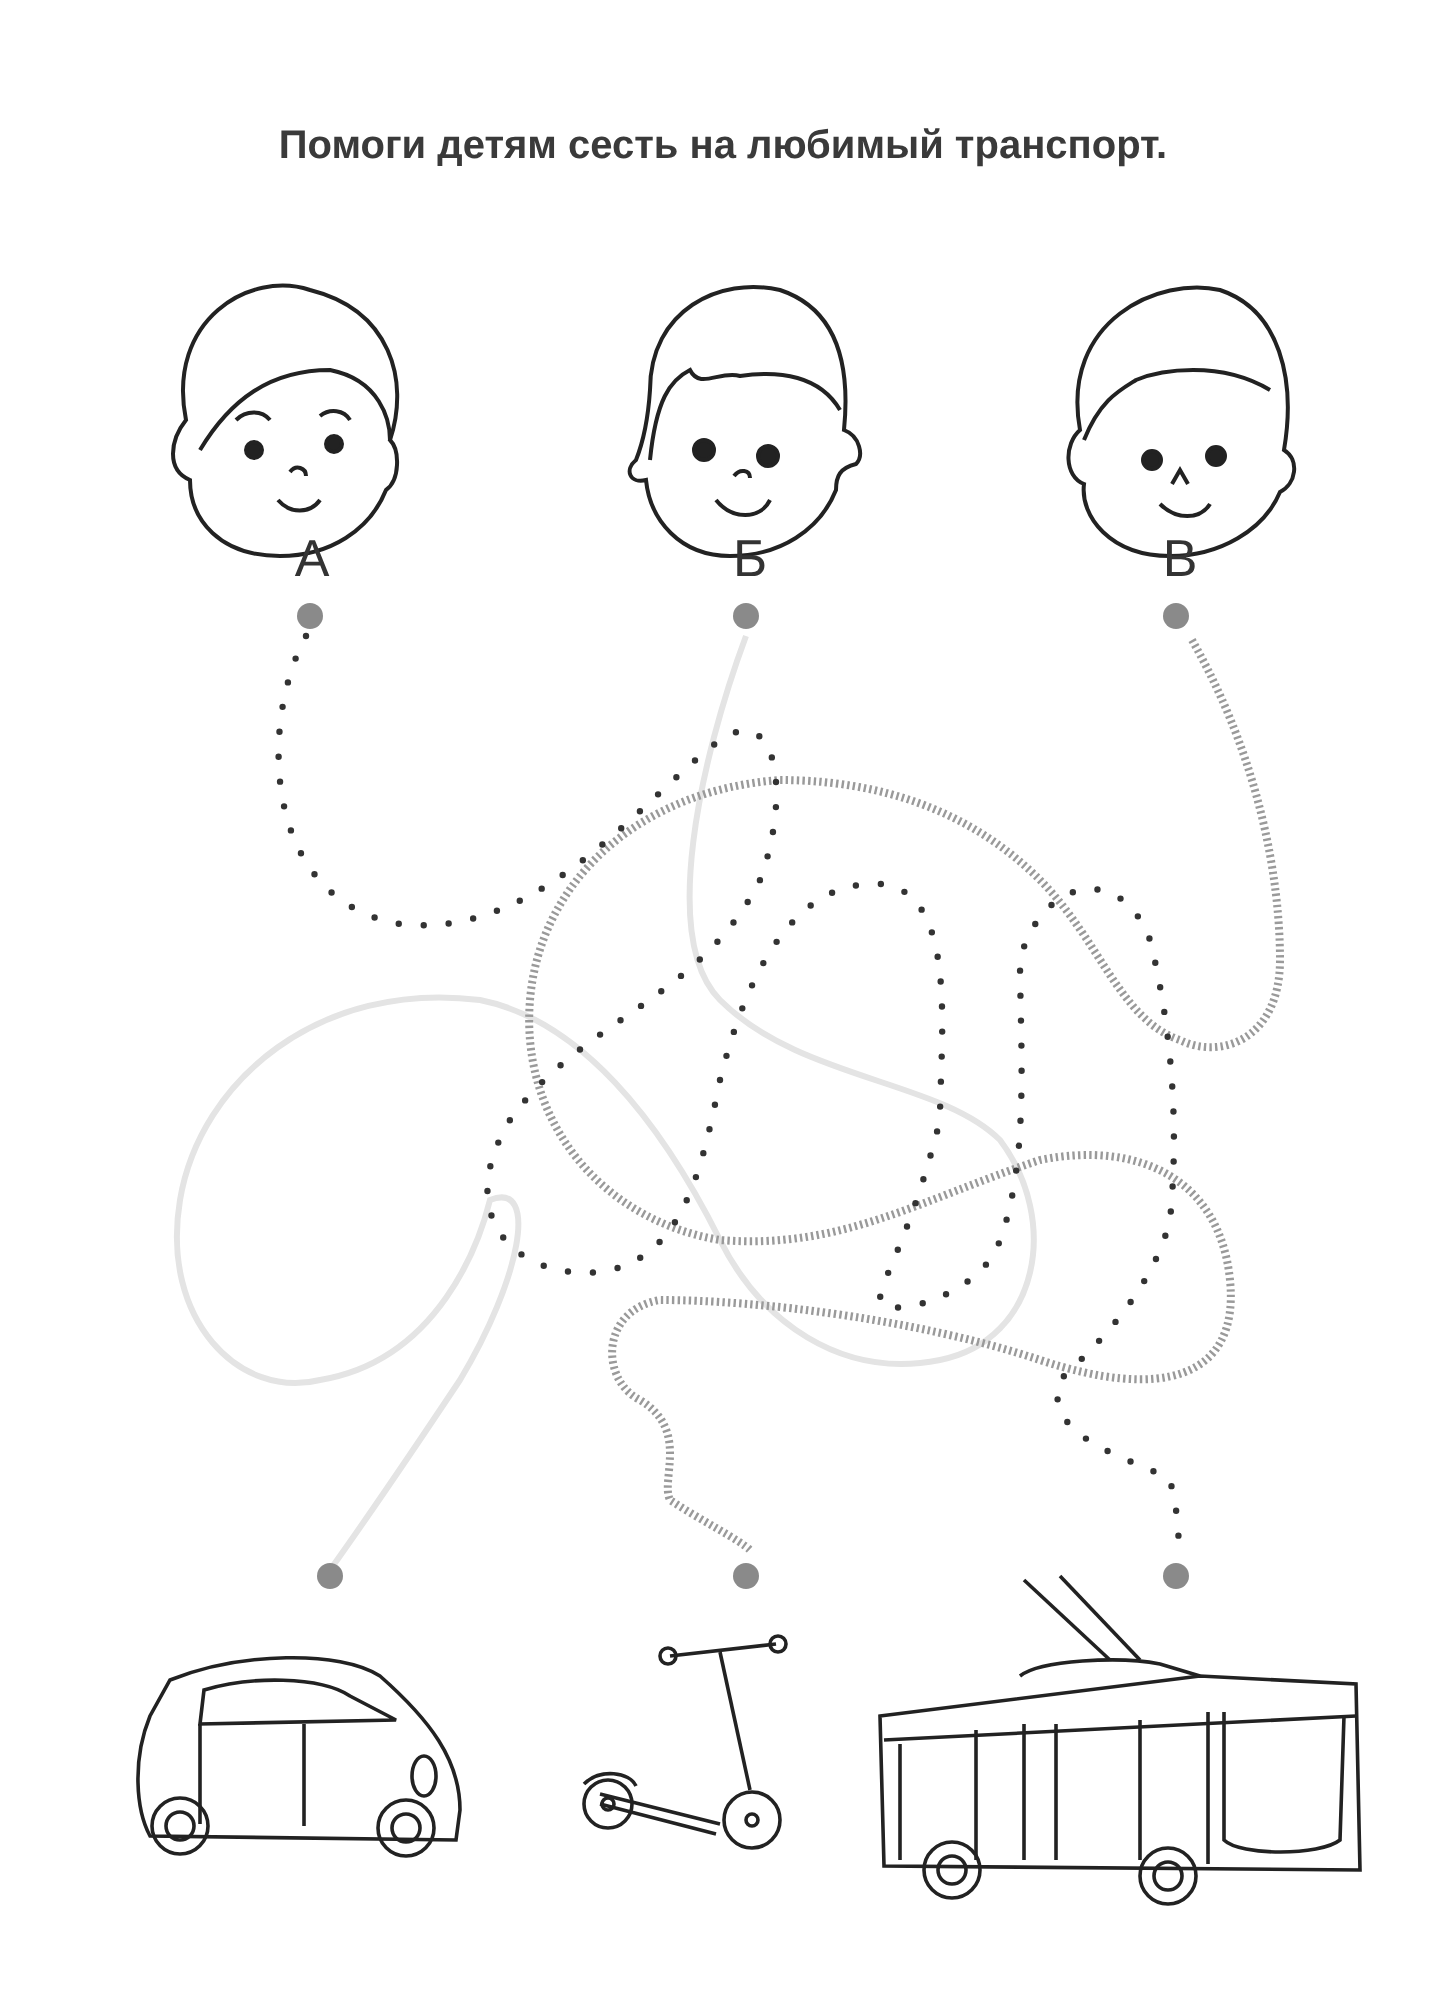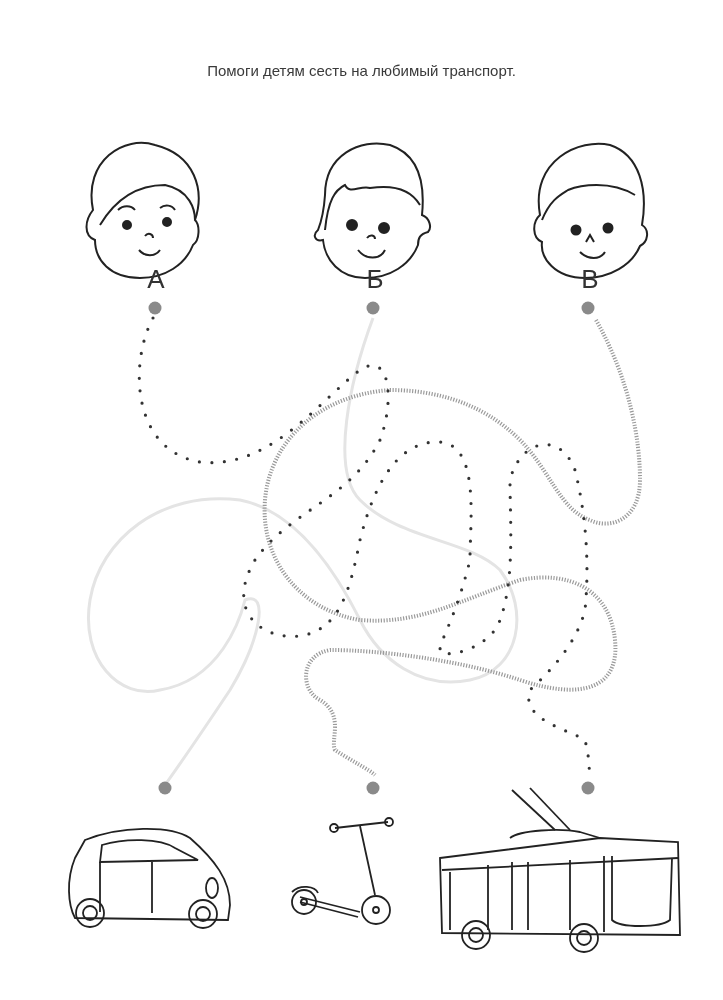--- a/index.html
+++ b/index.html
@@ -1,17 +1,17 @@
 <!DOCTYPE html>
 <html><head>
 <meta charset="utf-8">
 <style>
   html,body{margin:0;padding:0;background:#fff;}
   body{width:723px;height:1000px;position:relative;overflow:hidden;font-family:"Liberation Sans",sans-serif;}
-  .title{position:absolute;left:0;width:723px;top:62px;text-align:center;font-size:15px;color:#3a3a3a;}
+  .title{position:absolute;left:0;width:723px;top:62px;text-align:center;font-size:20px;color:#3a3a3a;font-weight:bold;}
   .letter{position:absolute;top:264px;font-size:26px;color:#333;width:40px;text-align:center;}
   svg.layer{position:absolute;left:0;top:0;}
 </style>
 </head>
 <body>
 
 <div class="title">Помоги детям сесть на любимый транспорт.</div>
 
 <svg class="layer" width="723" height="1000">
 

